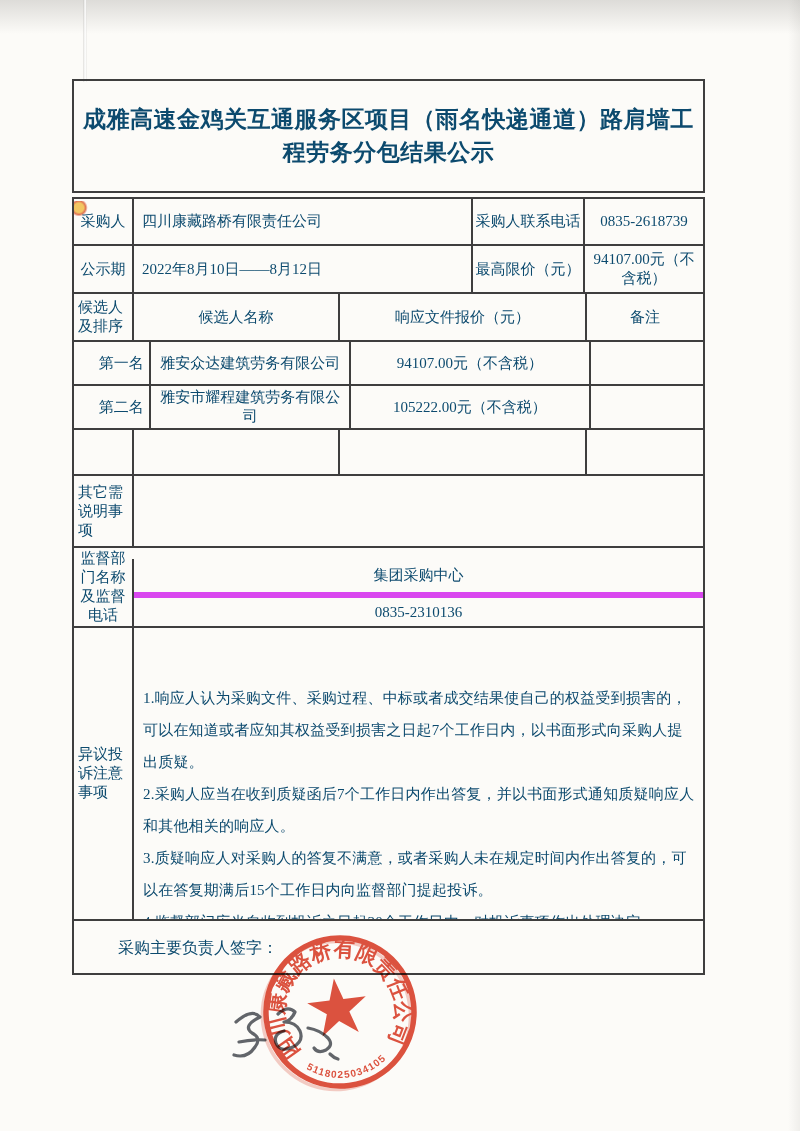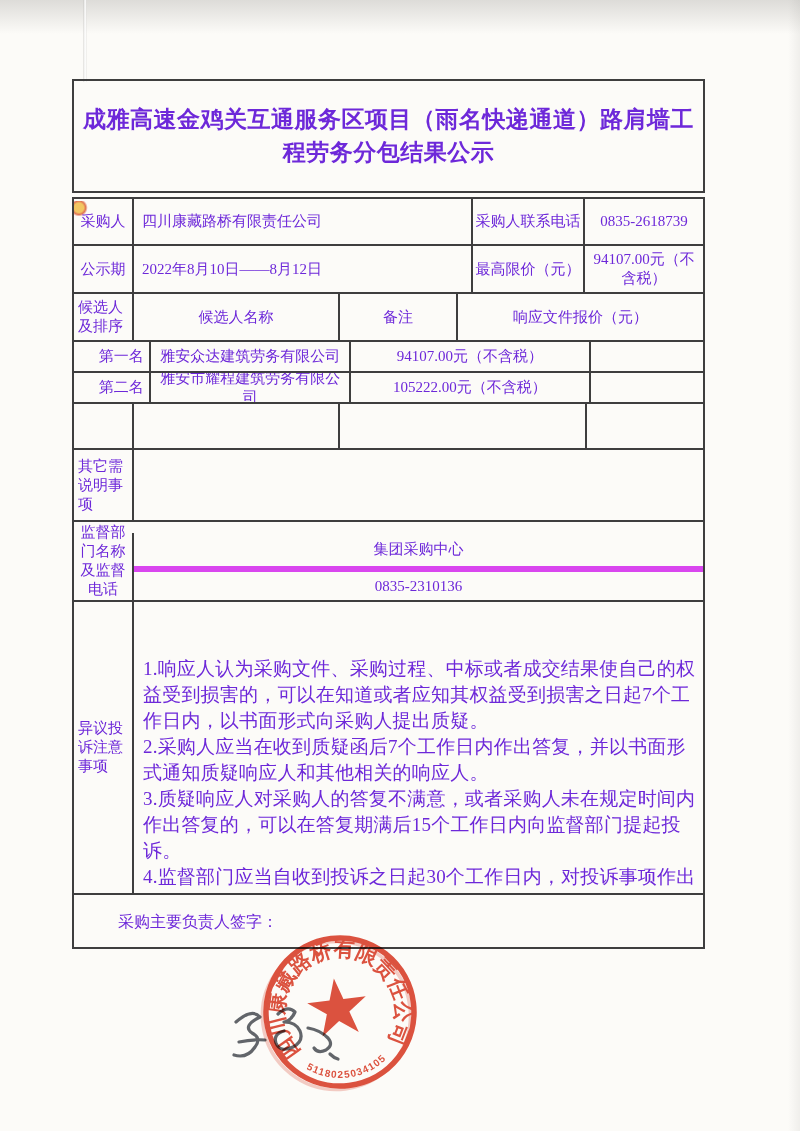--- a/index.html
+++ b/index.html
@@ -1,17 +1,17 @@
 <!DOCTYPE html>
 <html><head>
 <meta charset="utf-8">
 <style>
   html,body{margin:0;padding:0;background:#ffffff;}
   .page{position:relative;width:800px;height:1131px;background:#fcfbf8;overflow:hidden;
-        font-family:"Liberation Serif","DejaVu Serif",serif;color:#6d28d9;text-decoration:underline;}
+        font-family:"Liberation Serif","DejaVu Serif",serif;color:#0c4a6e;text-decoration:underline;}
 
   
   .scan-top{position:absolute;left:0;top:0;width:800px;height:34px;
     background:linear-gradient(180deg,rgba(175,173,169,.40),rgba(175,173,169,0));pointer-events:none;}
   .scan-right{position:absolute;right:0;top:0;width:12px;height:1131px;
     background:linear-gradient(270deg,rgba(130,128,124,.10),rgba(130,128,124,0));pointer-events:none;}
   .crease{position:absolute;left:83px;top:0;width:4px;height:82px;
     background:linear-gradient(90deg,rgba(110,108,104,.20),rgba(255,255,255,.95) 55%,rgba(110,108,104,.12));}
   .smudge{position:absolute;left:74px;top:201px;width:14px;height:15px;opacity:.8;
     background:radial-gradient(circle at 35% 45%,#f0b93c 0 38%,#d8542c 55%,rgba(216,84,44,0) 72%);}
@@ -27,32 +27,32 @@
   .row{display:flex;box-sizing:border-box;}
   .row + .row{border-top:2px solid #3e3e3e;}
   .cell{box-sizing:border-box;border-left:2px solid #3e3e3e;display:flex;align-items:center;
         font-size:15px;line-height:19px;overflow:hidden;}
   .cell:first-child{border-left:none;}
   .lab{width:58px;padding:2px 2px 2px 4px;}
   .lab.center{justify-content:center;text-align:center;padding:2px;}
   .cell.center{justify-content:center;text-align:center;padding:2px;}
   .cell.left{padding-left:8px;padding-right:4px;}
 
-  .h45{height:45px;} .h48{height:48px;} .h47{height:31px;padding-left:19px;} .h46{height:46px;}
+  .h45{height:45px;} .h48{height:48px;} .h47{height:44px;padding-left:19px;} .h46{height:46px;}
   .h64{height:72px;} .h80{height:80px;} .h293{height:293px;} .h54{height:54px;}
 
   .w339{width:339px;} .w112{width:112px;} .w120{width:120px;}
   .w206{width:206px;} .w247{width:247px;} .w118{width:118px;} .wrest{width:571px;}
 
   .subcol{width:571px;display:flex;flex-direction:column;border-left:2px solid #3e3e3e;box-sizing:border-box;margin-top:11px;}
   .sub{height:38px;display:flex;align-items:center;justify-content:center;font-size:15px;box-sizing:border-box;}
   .sub + .sub{border-top:6px solid #d946ef;}
 
   .obj-cell{display:block;padding:54px 6px 0 9px;}
-  .obj-line{font-size:19px;line-height:26px;letter-spacing:.2px;}
+  .obj-line{font-size:15px;line-height:32px;letter-spacing:.2px;}
 
   .sig-row{display:flex;align-items:center;}
   .sig-cell{width:629px;font-size:16px;padding-left:10px;display:flex;align-items:center;}
 
   
   .seal{position:absolute;left:240px;top:912px;transform:rotate(-7deg);mix-blend-mode:multiply;opacity:.92;}
   .signature{position:absolute;left:226px;top:990px;mix-blend-mode:multiply;}
 </style>
 </head>
 <body>
@@ -82,22 +82,22 @@
     <div class="row h48">
       <div class="cell lab center">公示期</div>
       <div class="cell left w339">2022年8月10日——8月12日</div>
       <div class="cell center w112">最高限价（元）</div>
       <div class="cell center w120">94107.00元（不含税）</div>
     </div>
 
     <div class="row h48">
       <div class="cell lab">候选人及排序</div>
       <div class="cell center w206">候选人名称</div>
+      <div class="cell center w247">响应文件报价（元）</div>
       <div class="cell center w118">备注</div>
-      <div class="cell center w247">响应文件报价（元）</div>
     </div>
 
     <div class="row h47">
       <div class="cell lab center">第一名</div>
       <div class="cell center w206">雅安众达建筑劳务有限公司</div>
       <div class="cell center w247">94107.00元（不含税）</div>
       <div class="cell center w118"></div>
     </div>
 
     <div class="row h47">

